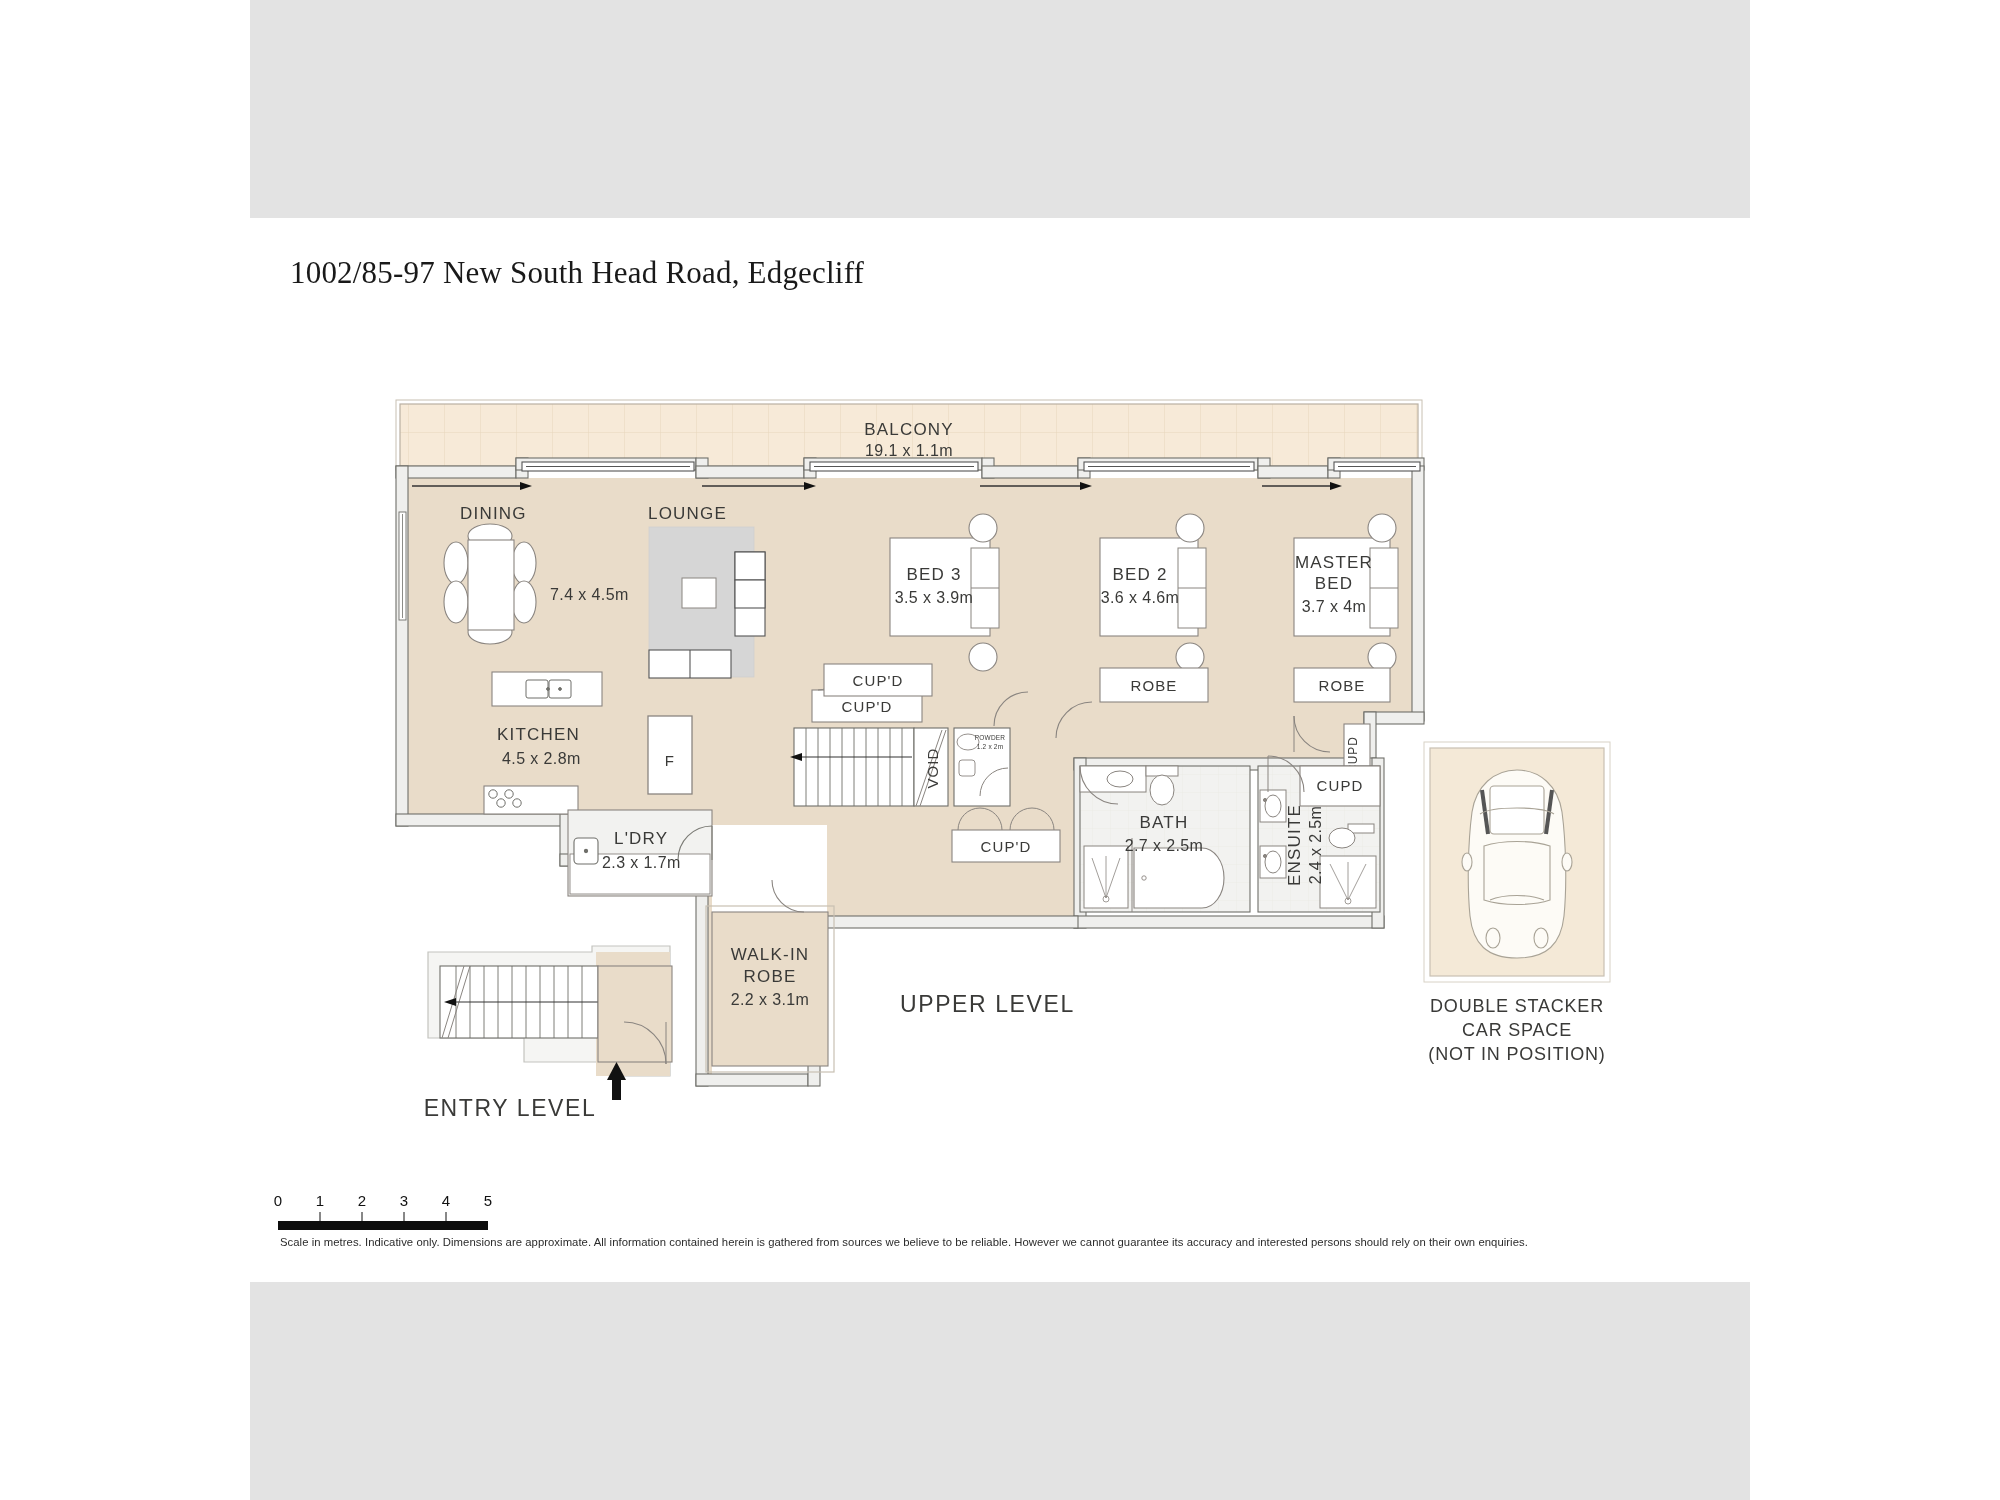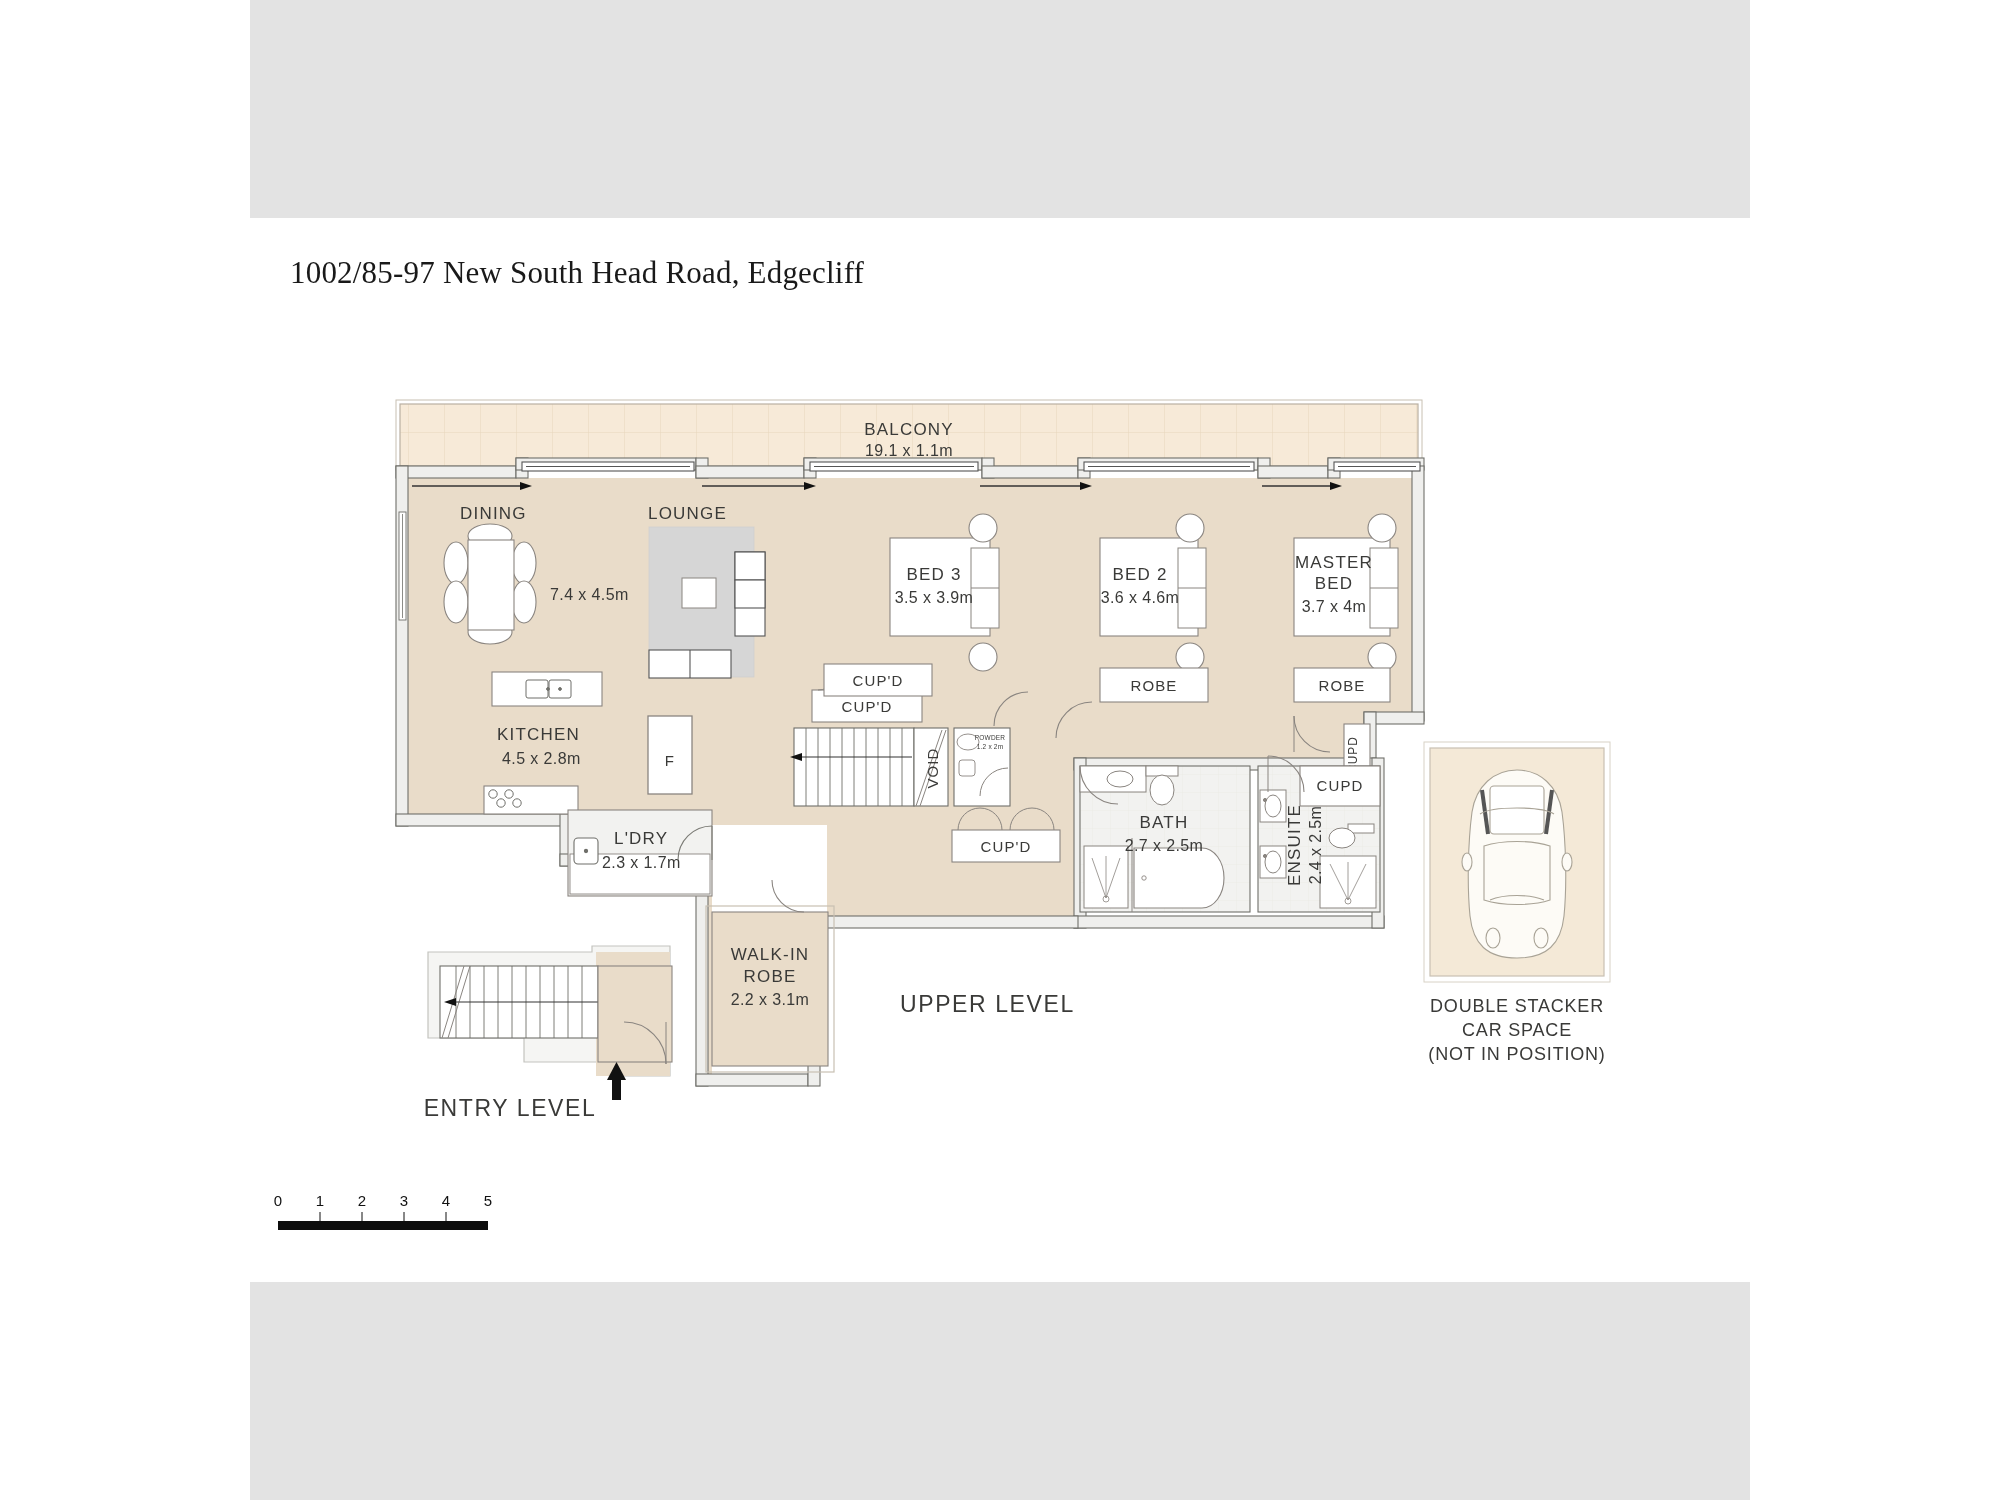--- a/index.html
+++ b/index.html
@@ -476,14 +476,15 @@
       <g stroke="#111" stroke-width="1">
         <line x1="48" y1="22" x2="48" y2="31"></line>
         <line x1="90" y1="22" x2="90" y2="31"></line>
         <line x1="132" y1="22" x2="132" y2="31"></line>
         <line x1="174" y1="22" x2="174" y2="31"></line>
       </g>
       <rect x="6" y="31" width="210" height="9" fill="#0d0d0d"></rect>
     </svg>
   </div>
 
+  <div id="disclaimer">Scale in metres. Indicative only. Dimensions are approximate. All information contained herein is gathered from sources we believe to be reliable. However we cannot guarantee its accuracy and interested persons should rely on their own enquiries.</div>
 
 </div>
 
 </body></html>

